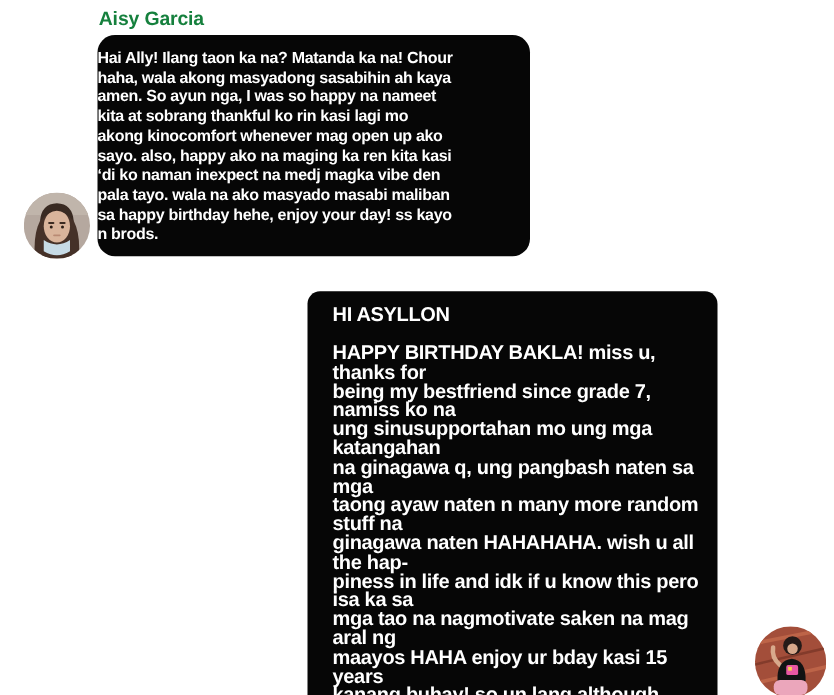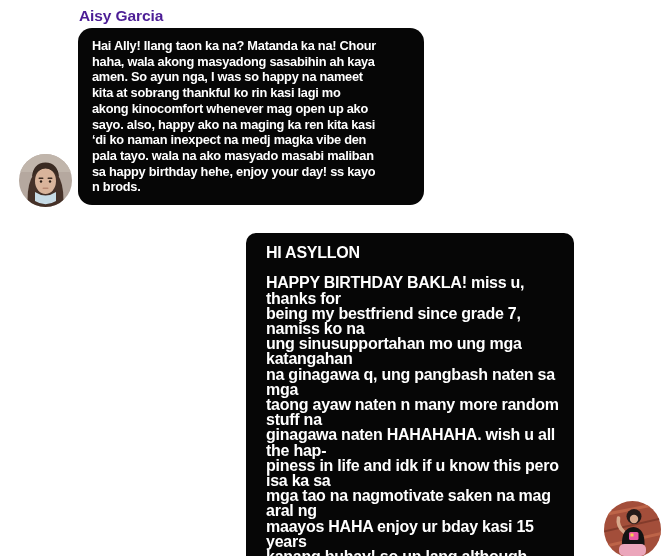--- a/index.html
+++ b/index.html
@@ -9,39 +9,39 @@
     height: 556px;
     background: #ffffff;
     overflow: hidden;
     font-family: "Liberation Sans", "DejaVu Sans", sans-serif;
   }
   .sender-name {
     position: absolute;
     font-weight: 700;
     font-size: 15.5px;
     line-height: 18px;
-    color: #4c1d95;
+    color: #15803d;
     letter-spacing: -0.1px;
     white-space: nowrap;
   }
   #name-1 { left: 79px; top: 7px; }
   #name-2 { top: 209px; right: 77px; text-align: right; }
   .bubble {
     position: absolute;
     background: #060606;
     color: #ffffff;
     font-weight: 700;
     border-radius: 14px;
     white-space: pre-line;
     box-sizing: border-box;
   }
   #bubble-1 {
     left: 78px; top: 28px;
     width: 346px; min-height: 177px;
-    padding: 10px 12px 10px 14px;
+    padding: 10px 12px 10px 0;
     font-size: 12.8px; line-height: 15.7px; letter-spacing: -0.25px;
   }
   #bubble-2 {
     left: 246px; top: 233px;
     width: 328px; min-height: 312px;
     padding: 12px 14px 12px 20px;
     font-size: 16px; line-height: 15.2px; letter-spacing: -0.25px; border-radius: 10px;
   }
   .avatar {
     position: absolute;

